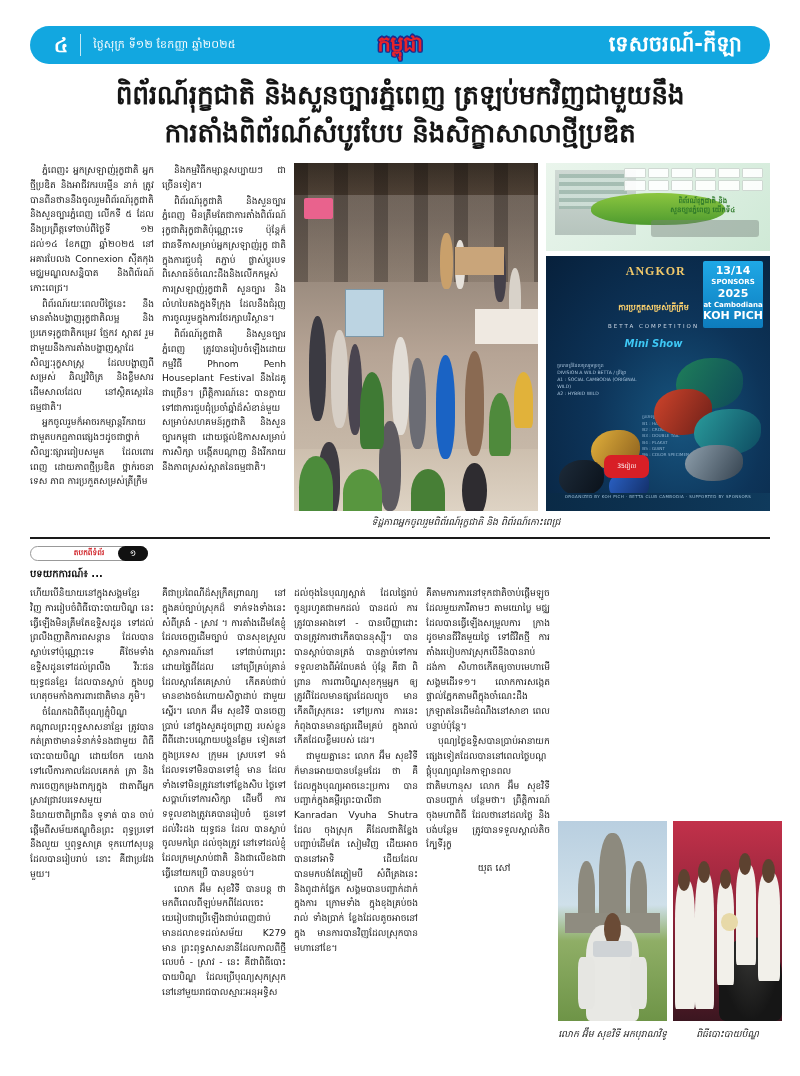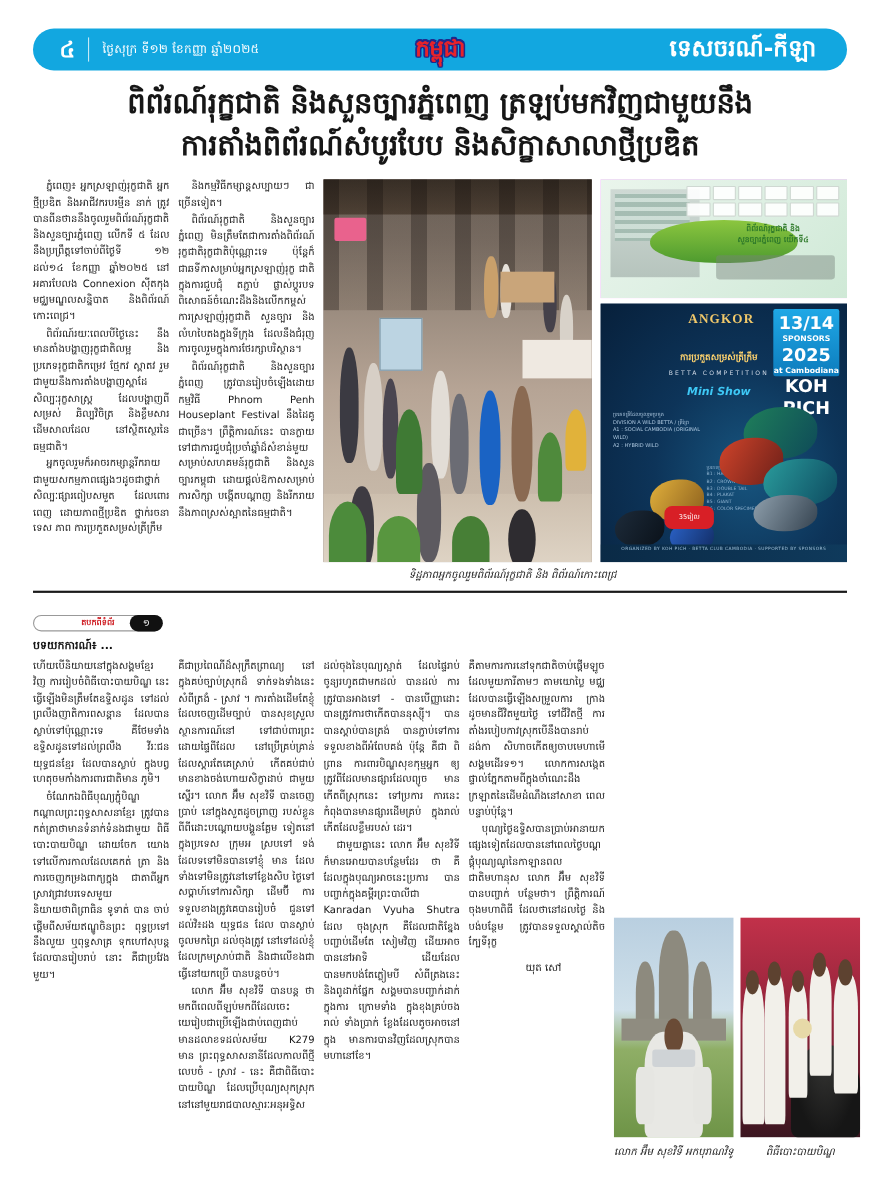--- a/index.html
+++ b/index.html
@@ -113,21 +113,21 @@
     overflow: hidden;
     background: #8a7f78;
   }
   .ads-col {
     width: 224px;
     flex: 0 0 224px;
     display: flex;
     flex-direction: column;
     gap: 5px;
   }
-  .ad1 { height: 108px; position: relative; overflow: hidden; background:#f0abfc; }
+  .ad1 { height: 88px; position: relative; overflow: hidden; background:#0f172a; }
   .ad2 { flex: 1 1 auto; position: relative; overflow: hidden; background:#0b2a4a; }
 
   .caption {
     text-align: center;
     font-size: 9.3px;
     font-style: italic;
     color: #222;
     margin-top: 5px;
   }
   .photo-caption-row {
@@ -135,21 +135,21 @@
     margin-right: 0;
   }
 
   .rule {
     border: 0;
     border-top: 2px solid #1a1a1a;
     margin: 7px 0 0 0;
   }
 
   
-  .cont-row { margin-top: 20px; display: flex; align-items: flex-start; }
+  .cont-row { margin-top: 7px; display: flex; align-items: flex-start; }
   .cont-badge {
     width: 118px;
     height: 15px;
     border: 1px solid #999;
     border-radius: 8px;
     display: flex;
     align-items: center;
     position: relative;
     background: #fff;
   }
@@ -255,21 +255,21 @@
   .ad1 .a1logos { position:absolute; right:3%; top:5%; width:62%; height:26%;
      display:grid; grid-template-columns:repeat(6,1fr); grid-auto-rows:1fr; gap:2px; }
   .ad1 .a1logos i { background:rgba(255,255,255,.9); border:1px solid #cfd8d2; border-radius:1px; display:block; }
 
   
   .ad2 .a2bg { position:absolute; inset:0;
     background: radial-gradient(ellipse at 60% 65%, #17557f 0%, #0d3459 45%, #07203b 100%); }
   .ad2 .a2date { position:absolute; right:3%; top:2%; width:27%; height:26%;
     background:linear-gradient(180deg,#1fa8e6,#0d7cbd); border-radius:2px;
     color:#fff; font-size:7px; font-weight:bold; text-align:center; padding-top:3px; line-height:1.25; }
-  .ad2 .a2date b { font-size:16px; display:block; }
+  .ad2 .a2date b { font-size:11px; display:block; }
   .ad2 .a2ttl { position:absolute; left:26%; top:3%; width:46%;
      color:#f0c86a; font-size:12px; font-weight:bold; text-align:center;
      font-family:"Liberation Serif", serif; letter-spacing:1px; }
   .ad2 .a2kh { position:absolute; left:20%; top:18%; width:56%;
      color:#ffd36e; font-size:8px; font-weight:bold; text-align:center; }
   .ad2 .a2sub { position:absolute; left:22%; top:26%; width:52%;
      color:#cfd9e6; font-size:5.5px; text-align:center; letter-spacing:2px; }
   .ad2 .a2mini { position:absolute; left:28%; top:32%; width:40%;
      color:#3ec8f5; font-size:10px; font-weight:bold; text-align:center; font-style:italic; }
   .ad2 .a2list { position:absolute; left:5%; top:42%; width:38%;
@@ -314,21 +314,21 @@
   <div class="headline">
     <div>ពិព័រណ៍រុក្ខជាតិ និងសួនច្បារភ្នំពេញ ត្រឡប់មកវិញជាមួយនឹង</div>
     <div>ការតាំងពិព័រណ៍សំបូរបែប  និងសិក្ខាសាលាថ្មីប្រឌិត</div>
   </div>
 
   <div class="top-block">
 
     <div class="txt-col">
       <p>ភ្នំពេញ៖ អ្នកស្រឡាញ់រុក្ខជាតិ អ្នកថ្មីប្រឌិត និងអាជីវករបរម្មីន នាក់ ត្រូវបានពីនថាននឹងចូលរួមពិព័រណ៍រុក្ខជាតិ និងសួនច្បារភ្នំពេញ លើកទី ៥ ដែលនឹងប្រព្រឹត្តទៅចាប់ពីថ្ងៃទី ១២ ដល់១៤ ខែកញ្ញា ឆ្នាំ២០២៥ នៅ អគារបែលង Connexion ស៊ីតកុង មជ្ឈមណ្ឌលសន្និបាត និងពិព័រណ៍ កោះពេជ្រ។</p>
       <p>ពិព័រណ៍រយៈពេលបីថ្ងៃនេះ នឹង មានតាំងបង្ហាញរុក្ខជាតិលម្អ និង ប្រភេទរុក្ខជាតិកម្រេវ ថ្មែកវ ស្ពាតវ រួមជាមួយនឹងការតាំងបង្ហាញស្ពាដែ សិល្បៈរុក្ខសាស្រ្ត ដែលបង្ហាញពីសម្រស់ ឆិល្បវិចិត្រ និងខ្លឹមសារដើមសាលដែល នៅស្ថិតស្ថេរនៃធម្មជាតិ។</p>
-      <p>អ្នកចូលរួមក៏អាចរកម្សាន្តរីករាយ ជាមួយសកម្មភាពផ្សេងៗដូចជាថ្នាក់ សិល្បៈផ្សារពៀបសមួត ដែលពោរពេញ ដោយភាពថ្មីប្រឌិត ថ្នាក់រចនាទេស ភាព ការប្រកួតសម្រស់ត្រីក្រឹម</p>
+      <p>អ្នកចូលរួមក៏អាចរកម្សាន្តរីករាយ ជាមួតបកព្មភាពផ្សេងៗដូចជាថ្នាក់ សិល្បៈផ្សារពៀបសមួត ដែលពោរពេញ ដោយភាពថ្មីប្រឌិត ថ្នាក់រចនាទេស ភាព ការប្រកួតសម្រស់ត្រីក្រឹម</p>
     </div>
 
     <div class="txt-col">
       <p>និងកម្មវិធីកម្សាន្តសប្បាយៗ ជាច្រើនទៀត។</p>
       <p>ពិព័រណ៍រុក្ខជាតិ និងសួនច្បារ ភ្នំពេញ មិនត្រឹមតែជាការតាំងពិព័រណ៍ រុក្ខជាតិរុក្ខជាតិប៉ុណ្ណោះទេ ប៉ុន្តែក៏ ជាឆទីកាសម្រាប់អ្នកស្រឡាញ់រុក្ខ ជាតិ ក្នុងការជួបជុំ តភ្ជាប់ ផ្លាស់ប្ដូរបទ ពិសោធន៍ចំណេះដឹងនិងលើកកម្ពស់ ការស្រឡាញ់រុក្ខជាតិ សួនច្បារ និង លំហបៃតងក្នុងទីក្រុង ដែលនឹងជំរុញ ការចូលរួមក្នុងការថែរក្សាបរិស្ថាន។</p>
       <p>ពិព័រណ៍រុក្ខជាតិ និងសួនច្បារភ្នំពេញ ត្រូវបានរៀបចំឡើងដោយកម្មវិធី Phnom Penh Houseplant Festival នឹងដៃគូជាច្រើន។ ព្រឹត្តិការណ៍នេះ បានក្លាយទៅជាការជួបជុំប្រចាំឆ្នាំដ៏សំខាន់មួយសម្រាប់សហគមន៍រុក្ខជាតិ និងសួនច្បារកម្ពុជា ដោយផ្ដល់ឱកាសសម្រាប់ការសិក្សា បង្កើតបណ្ដាញ និងរីករាយនឹងភាពស្រស់ស្អាតនៃធម្មជាតិ។</p>
     </div>
 
     <div class="photo-main">
       <div class="mk-bg"></div>

